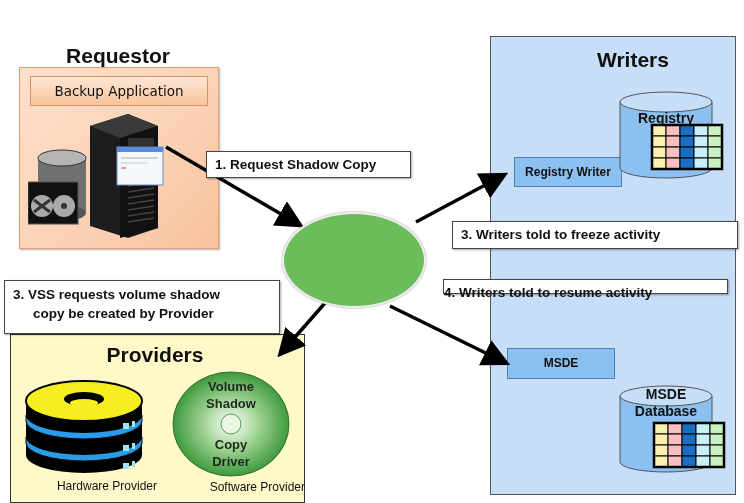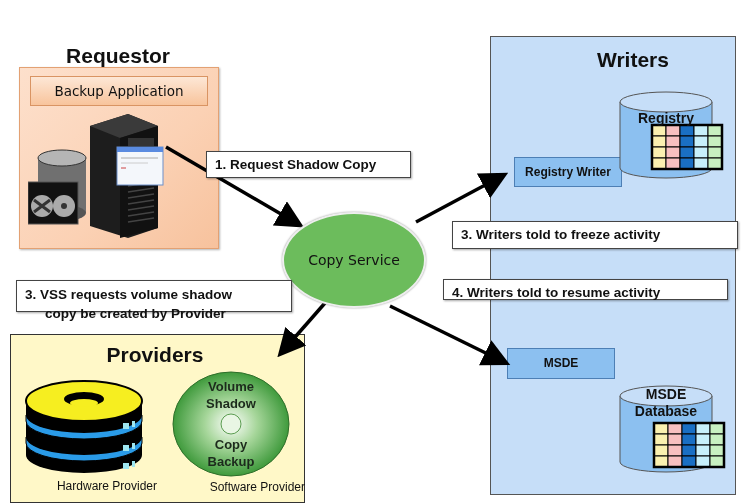--- a/index.html
+++ b/index.html
@@ -179,39 +179,38 @@
     </radialGradient>
   </defs>
   <ellipse cx="61" cy="54" rx="58" ry="52" fill="url(#discg)" stroke="#2e6e2a"></ellipse>
   <circle cx="61" cy="54" r="10" fill="#e9f6e4" stroke="#5a9c50"></circle>
 </svg>
 <div class="abs" style="left:196px;top:378px;width:70px;text-align:center;font-weight:bold;font-size:13px;line-height:17px;color:#1c2a1c;">
   <div>Volume</div>
   <div>Shadow</div>
   <div style="height:24px;"></div>
   <div>Copy</div>
-  <div>Backup</div>
+  <div>Driver</div>
 </div>
 <div class="abs prov-caption" style="left:160px;top:480px;width:145px;">Software Provider</div>
 
 <svg class="abs" style="left:0;top:0;" width="744" height="503">
   <defs>
     <marker id="ah" markerWidth="8" markerHeight="8" refX="6" refY="4" orient="auto" markerUnits="strokeWidth">
       <path d="M0,0 L8,4 L0,8 z" fill="#000"></path>
     </marker>
   </defs>
   <line x1="166" y1="147" x2="298" y2="224" stroke="#000" stroke-width="3.5" marker-end="url(#ah)"></line>
   <line x1="416" y1="222" x2="502" y2="176" stroke="#000" stroke-width="3.5" marker-end="url(#ah)"></line>
   <line x1="325" y1="303" x2="282" y2="352" stroke="#000" stroke-width="3.5" marker-end="url(#ah)"></line>
   <line x1="390" y1="306" x2="504" y2="362" stroke="#000" stroke-width="3.5" marker-end="url(#ah)"></line>
 </svg>
 
 <div id="vss-ellipse" class="abs">
-  <div>Copy Service</div>
 </div>
 
 <div class="abs label-box" style="left:206px;top:151px;width:205px;height:27px;line-height:25px;padding-left:8px;">1.  Request Shadow Copy</div>
 <div class="abs label-box" style="left:452px;top:221px;width:286px;height:28px;line-height:26px;padding-left:8px;">3.  Writers told to freeze activity</div>
-<div class="abs label-box" style="left:16px;top:280px;width:276px;height:32px;padding:4px 0 0 8px;line-height:19px;">
+<div class="abs label-box" style="left:4px;top:280px;width:276px;height:54px;padding:4px 0 0 8px;line-height:19px;">
   <div>3.  VSS requests volume shadow</div>
   <div style="padding-left:20px;">copy be created by Provider</div>
 </div>
-<div class="abs label-box" style="left:443px;top:279px;width:285px;height:21px;line-height:26px;padding-left:8px;">4.  Writers told to resume activity</div>
+<div class="abs label-box" style="left:443px;top:279px;width:285px;height:15px;line-height:26px;padding-left:0;">4.  Writers told to resume activity</div>
 
 </body></html>

